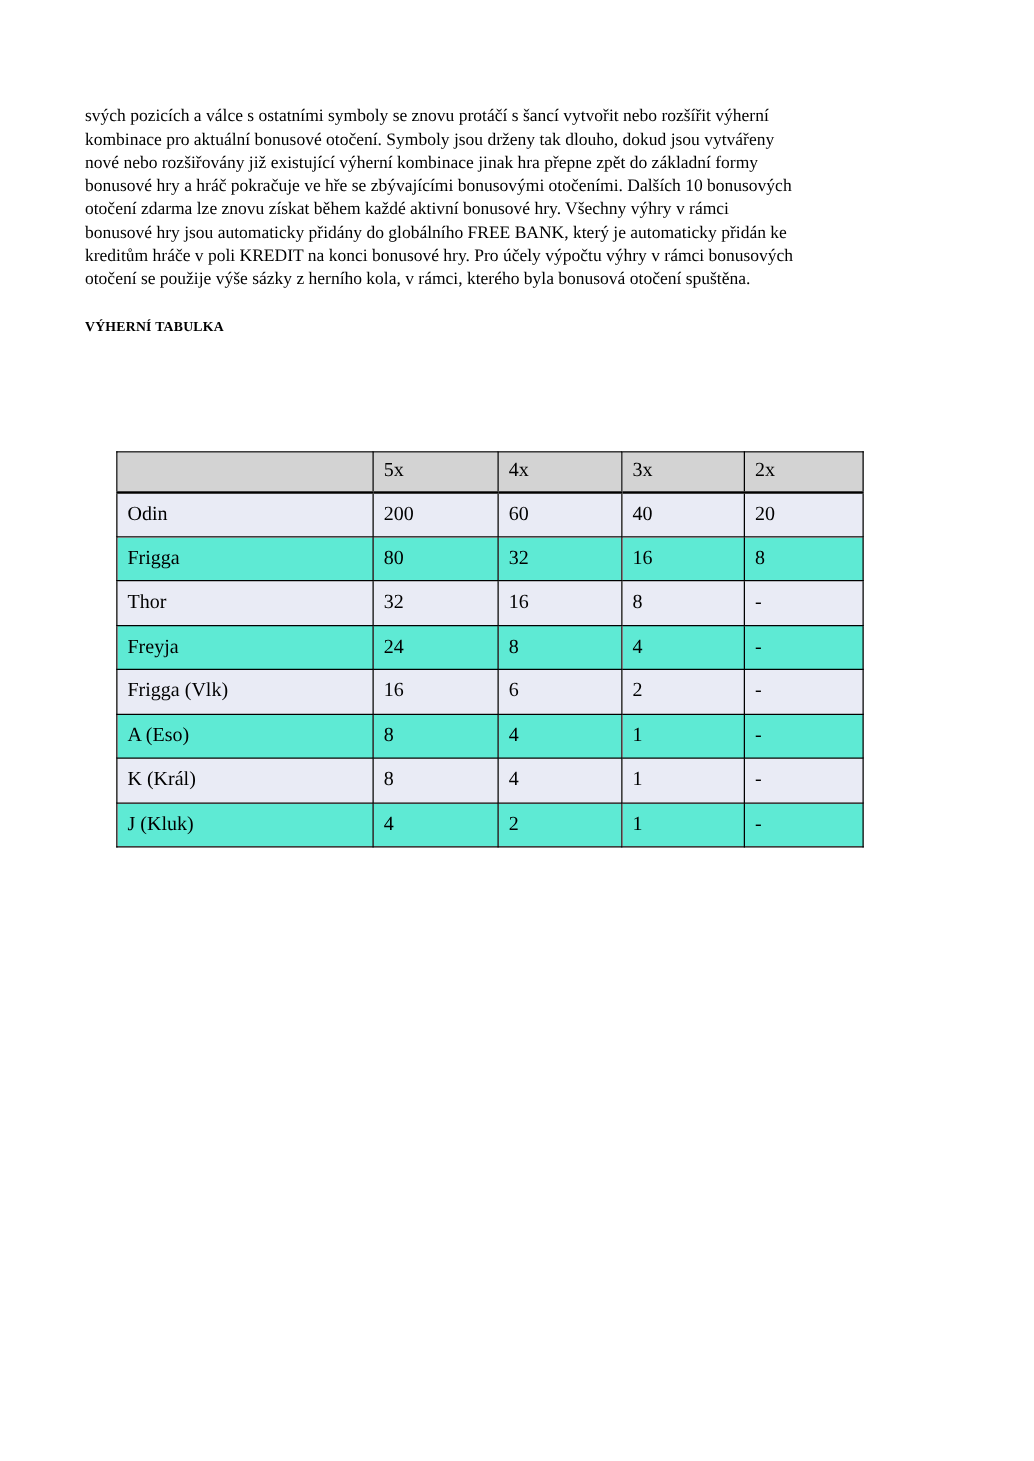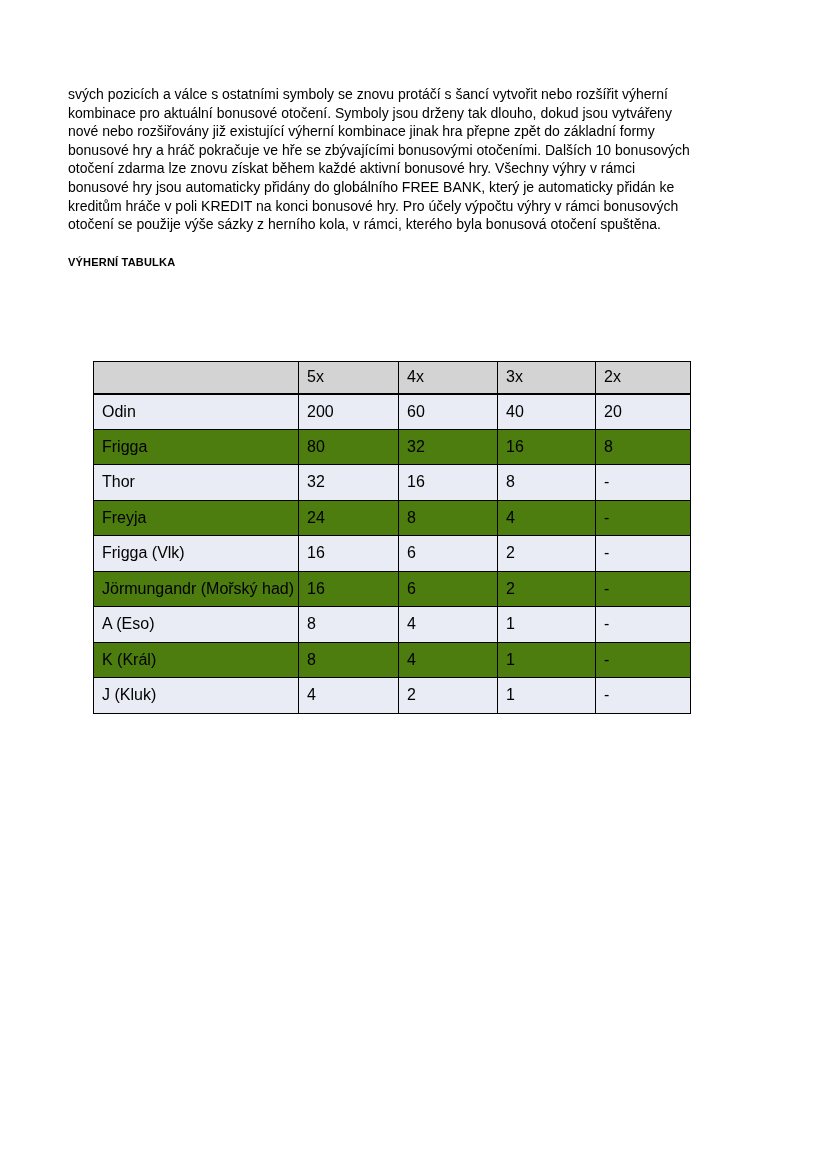--- a/index.html
+++ b/index.html
@@ -12,21 +12,21 @@
     margin: 0;
     padding: 0;
     background: #ffffff;
   }
   .page {
     position: relative;
     width: 827px;
     height: 1169px;
     background: #ffffff;
     color: #000000;
-    font-family: Liberation Sans, sans-serif;
+    font-family: Liberation Serif, serif;
     overflow: hidden;
   }
   .para {
     position: absolute;
     left: 68px;
     width: 700px;
     font-size: 14px;
   }
   .text-line {
     line-height: 18.6px;
@@ -59,21 +59,21 @@
     vertical-align: middle;
     font-weight: normal;
     overflow: hidden;
     white-space: nowrap;
   }
   .paytable thead th {
     background: var(--header-bg);
     height: 32px;
     border-bottom: 2px solid var(--border-col);
   }
-  .paytable tbody td { height: 35.5px; background: #4d7c0f; }
+  .paytable tbody td { height: 35.5px; background: #5eead4; }
   .paytable tbody tr:nth-child(odd) td { background: var(--stripe-bg); }
 </style>
 </head>
 <body>
 
 <div class="page">
 
   <div class="para" id="para1">
       <div class="text-line">svých pozicích a válce s ostatními symboly se znovu protáčí s šancí vytvořit nebo rozšířit výherní</div>
       <div class="text-line">kombinace pro aktuální bonusové otočení. Symboly jsou drženy tak dlouho, dokud jsou vytvářeny</div>
@@ -135,27 +135,20 @@
           <td>-</td>
         </tr>
         <tr>
           <td>Frigga (Vlk)</td>
           <td>16</td>
           <td>6</td>
           <td>2</td>
           <td>-</td>
         </tr>
         <tr>
-          <td>Jörmungandr (Mořský had)</td>
-          <td>16</td>
-          <td>6</td>
-          <td>2</td>
-          <td>-</td>
-        </tr>
-        <tr>
           <td>A (Eso)</td>
           <td>8</td>
           <td>4</td>
           <td>1</td>
           <td>-</td>
         </tr>
         <tr>
           <td>K (Král)</td>
           <td>8</td>
           <td>4</td>

